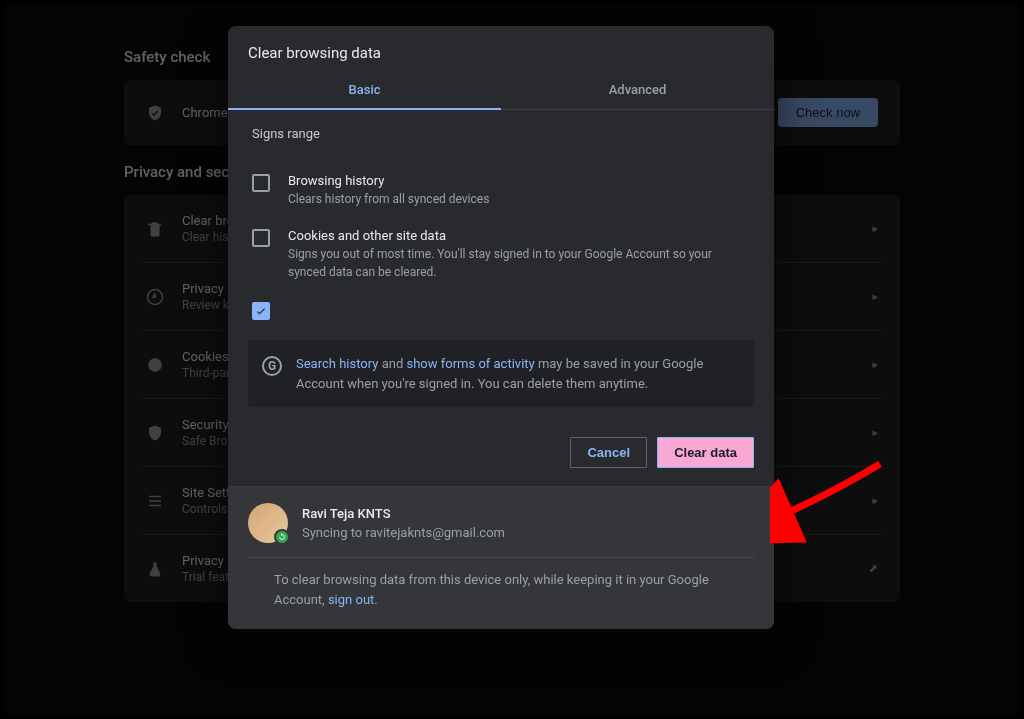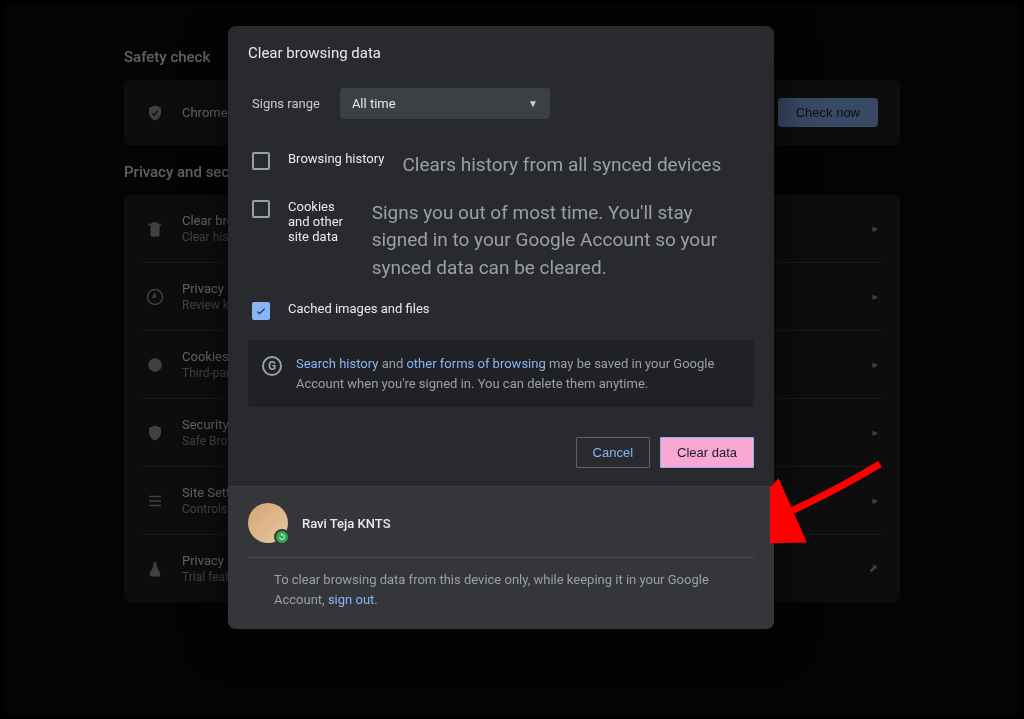--- a/index.html
+++ b/index.html
@@ -46,21 +46,21 @@
     gap: 18px;
     padding: 18px 4px;
     border-top: 1px solid #3c4043;
   }
   .bg-row:first-child { border-top: none; }
   .bg-icon { width: 18px; height: 18px; flex-shrink: 0; fill: #9aa0a6; color:#9aa0a6; display:flex; align-items:center; justify-content:center; }
   .bg-text { flex: 1; display:flex; flex-direction:column; gap:2px;}
   .bg-title { color: #e8eaed; font-size: 13px; }
   .bg-sub { color: #9aa0a6; font-size: 12px; }
   .bg-arrow { color: #9aa0a6; font-size: 11px; }
-  .bg-check { display:flex; align-items:center; justify-content:flex-end; }
+  .bg-check { display:flex; align-items:center; justify-content:flex-end;text-decoration:underline; }
   .check-btn {
     background:#8ab4f8; color:#202124; font-weight:500; font-size:13px;
     padding: 7px 18px; border-radius: 4px; border:none;
   }
   
   .scrim {
     position: absolute;
     inset: 0;
     background: rgba(0,0,0,0.55);
   }
@@ -134,23 +134,23 @@
   .checkbox {
     width: 18px; height: 18px;
     border: 2px solid #9aa0a6;
     border-radius: 2px;
     margin-top: 1px;
     flex-shrink: 0;
     display:flex; align-items:center; justify-content:center;
   }
   .checkbox.checked { background:#8ab4f8; border-color:#8ab4f8; }
   .checkbox.checked svg { width:12px; height:12px; fill:#202124; }
-  .opt-text { display:flex; flex-direction:row; gap:18px; }
+  .opt-text { display:flex; flex-direction:column; gap:3px; }
   .opt-title { color:#e8eaed; font-size:13px; }
-  .opt-desc { color:#9aa0a6; font-size:19px; line-height: 1.45; }
+  .opt-desc { color:#9aa0a6; font-size:12px; line-height: 1.45; }
   .info-box {
     margin-top: 10px;
     background: #202124;
     border-radius: 4px;
     padding: 14px 14px;
     display:flex;
     gap: 14px;
     align-items:flex-start;
   }
   .g-icon {
@@ -165,21 +165,21 @@
   }
   .info-text { color: #9aa0a6; font-size:13px; line-height:1.5; }
   .link { color:#8ab4f8; cursor:pointer; }
   .modal-actions {
     padding: 10px 20px 18px;
     display:flex;
     justify-content:flex-end;
     gap: 10px;
   }
   .btn {
-    font-size:13px; font-weight:400;
+    font-size:13px; font-weight:700;
     padding: 7px 16px;
     border-radius: 1px;
     cursor:pointer;
     border: 1px solid #5f6368;
     background: transparent;
     color:#8ab4f8;
   }
   .btn.primary {
     background:#f9a8d4; border-color:#8ab4f8; color:#202124;
   }
@@ -319,27 +319,27 @@
           <span class="bg-arrow">⬈</span>
         </div>
       </div>
     </div>
   </div>
 
   <div class="scrim"></div>
 
   <div class="modal">
     <div class="modal-title">Clear browsing data</div>
+    <div class="tabs">
+      <div class="tab active">Basic</div>
+      <div class="tab">Advanced</div>
+    </div>
     <div class="modal-body">
       <div class="time-row">
         <span class="time-label">Signs range</span>
-        <div class="select">
-          <span>All time</span>
-          <span class="select-caret">▼</span>
-        </div>
       </div>
 
       <div class="option">
         <div class="checkbox"></div>
         <div class="opt-text">
           <span class="opt-title">Browsing history</span>
           <span class="opt-desc">Clears history from all synced devices</span>
         </div>
       </div>
 
@@ -351,48 +351,48 @@
         </div>
       </div>
 
       <div class="option">
         <div class="checkbox checked">
           <svg viewBox="0 0 24 24">
               <path d="M9 16.2l-3.5-3.5L4 14.2 9 19.2 20 8.2 18.5 6.7z"></path>
             </svg>
         </div>
         <div class="opt-text">
-          <span class="opt-title">Cached images and files</span>
         </div>
       </div>
 
       <div class="info-box">
         <div class="g-icon">G</div>
         <div class="info-text">
-          <span class="link">Search history</span><span> and </span><span class="link">other forms of browsing</span><span> may be saved in your Google Account when you're signed in. You can delete them anytime.</span>
+          <span class="link">Search history</span><span> and </span><span class="link">show forms of activity</span><span> may be saved in your Google Account when you're signed in. You can delete them anytime.</span>
         </div>
       </div>
     </div>
 
     <div class="modal-actions">
       <button class="btn">Cancel</button>
       <button class="btn primary">Clear data</button>
     </div>
 
     <div class="modal-footer">
       <div class="profile">
         <div class="avatar">
           <div class="avatar-badge">
             <svg viewBox="0 0 24 24">
                 <path d="M12 4V1L8 5l4 4V6a6 6 0 11-6 6H4a8 8 0 108-8z"></path>
               </svg>
           </div>
         </div>
         <div class="profile-text">
           <span class="profile-name">Ravi Teja KNTS</span>
+          <span class="profile-sync">Syncing to ravitejaknts@gmail.com</span>
         </div>
       </div>
       <div class="footer-divider"></div>
       <div class="footer-note">
         <span>To clear browsing data from this device only, while keeping it in your Google Account, </span><span class="link">sign out</span><span>.</span>
       </div>
     </div>
   </div>
 
   <svg class="arrow" viewBox="0 0 120 90">

